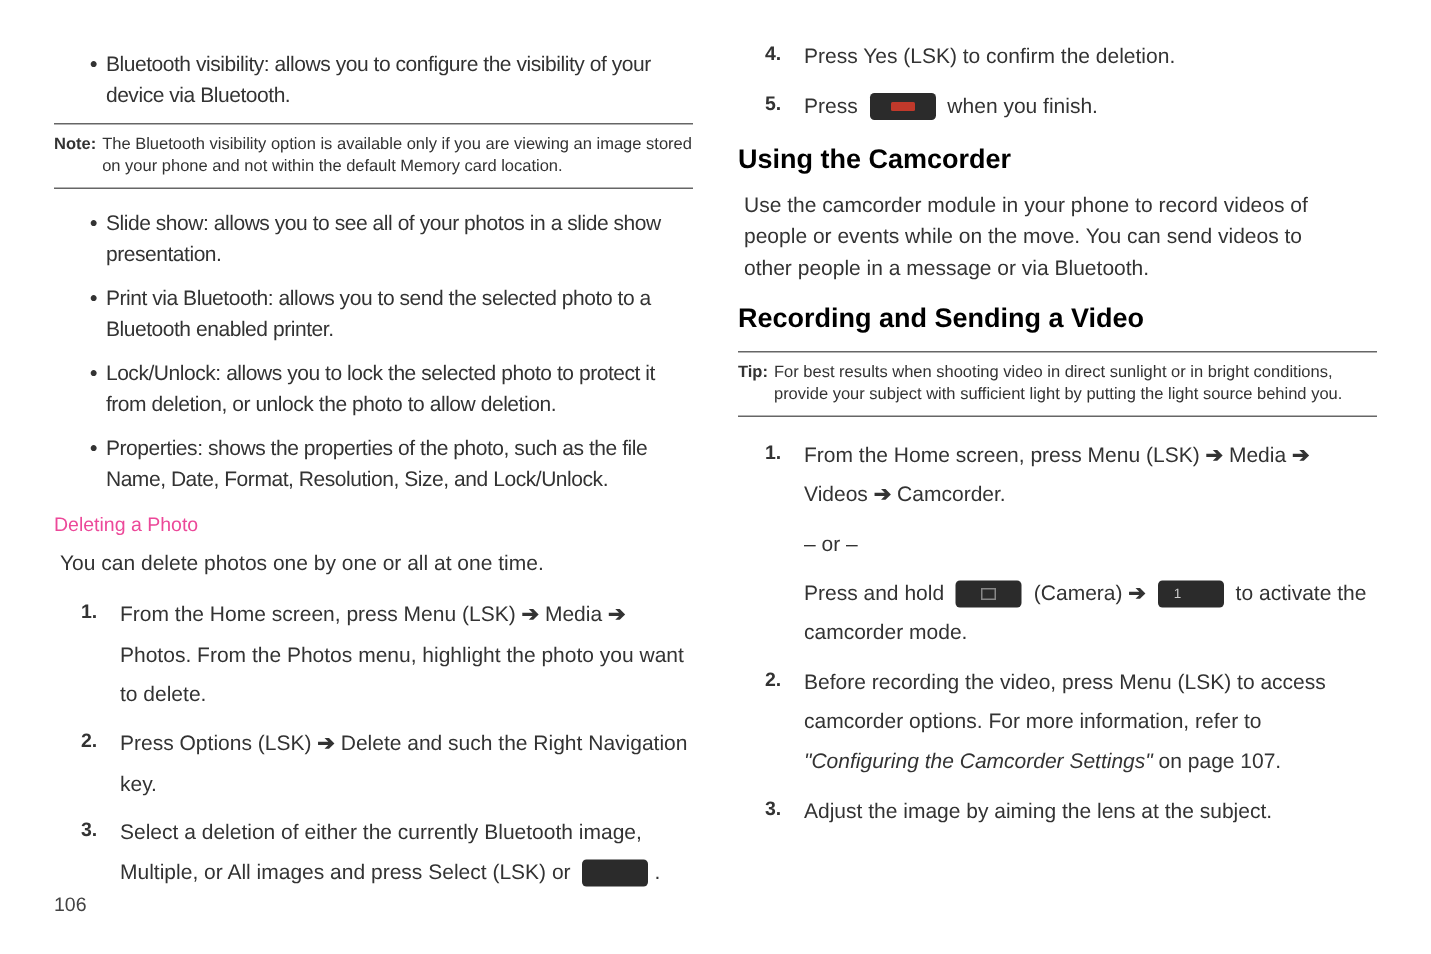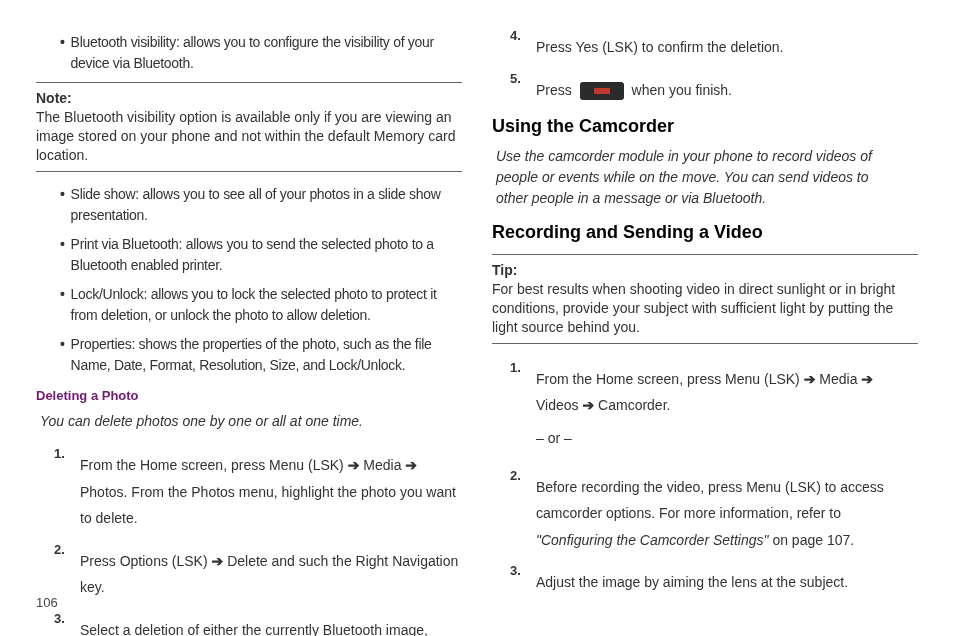--- a/index.html
+++ b/index.html
@@ -20,42 +20,41 @@
     .bullet-item { display: flex; margin: 4px 0 8px 24px; }
     .bullet-item .dot { margin-right: 6px; font-weight: bold; }
     .bullet-item .txt { flex: 1; }
     .bold { font-weight: normal; }
     .condensed { font-stretch: condensed; letter-spacing: -0.3px; }
     .note-box {
       border-top: 1px solid #666;
       border-bottom: 1px solid #666;
       padding: 6px 0;
       margin: 8px 0 12px 0;
-      font-size: 14px;
+      font-size: 11px;
       line-height: 1.35;
       display: flex;
-      flex-direction: column;
     }
     .note-label { font-weight: bold; margin-right: 4px; white-space: nowrap; }
     .section-blue {
       color: #000000;
       font-weight: bold;
       font-size: 18px;
       margin: 10px 0 6px 0;
     }
     .section-light-blue {
-      color: #701a75;
-      font-weight: bold;
+      color: #ec4899;
+      font-weight: normal;
       font-size: 13px;
       margin: 10px 0 6px 0;
     }
-    .body-text { margin: 6px 16px 10px 4px; font-style: italic; }
+    .body-text { margin: 6px 16px 10px 4px; }
     .num-item { display: flex; margin: 6px 0 6px 18px; line-height: 1.9; }
     .num-item .num { font-weight: bold; width: 26px; flex-shrink: 0; font-size: 13px; }
-    .num-item .txt { flex: 1; margin-top: 10px; }
+    .num-item .txt { flex: 1; }
     .arrow { font-weight: bold; }
     .key-btn {
       display: inline-block;
       width: 44px;
       height: 18px;
       background: #2b2b2b;
       border-radius: 3px;
       vertical-align: middle;
       margin: 0 4px;
       position: relative;
@@ -173,20 +172,21 @@
   <div class="note-box">
     <span class="note-label">Tip:</span>
     <span>For best results when shooting video in direct sunlight or in bright conditions, provide your subject with sufficient light by putting the light source behind you.</span>
   </div>
 
   <div class="num-item">
     <span class="num">1.</span>
     <span class="txt">
       <span>From the Home screen, press </span><span class="bold">Menu</span><span> (LSK) </span><span class="arrow">➔</span><span class="bold"> Media </span><span class="arrow">➔</span> <span class="bold">Videos </span> <span class="arrow">➔</span><span class="bold"> Camcorder</span><span>.</span>
       <div class="or-line">– or –</div>
+      <div class="sub-para"><span>Press and hold </span><span class="key-btn camera"></span> (<span class="bold">Camera</span>) <span class="arrow">➔</span> <span class="key-btn one"></span><span> to activate the camcorder mode.</span></div>
     </span>
   </div>
 
   <div class="num-item">
     <span class="num">2.</span>
     <span class="txt"><span>Before recording the video, press </span><span class="bold">Menu</span><span> (LSK) to access camcorder options. For more information, refer to </span><span class="italic">"Configuring the Camcorder Settings" </span><span> on page 107.</span></span>
   </div>
 
   <div class="num-item">
     <span class="num">3.</span>

